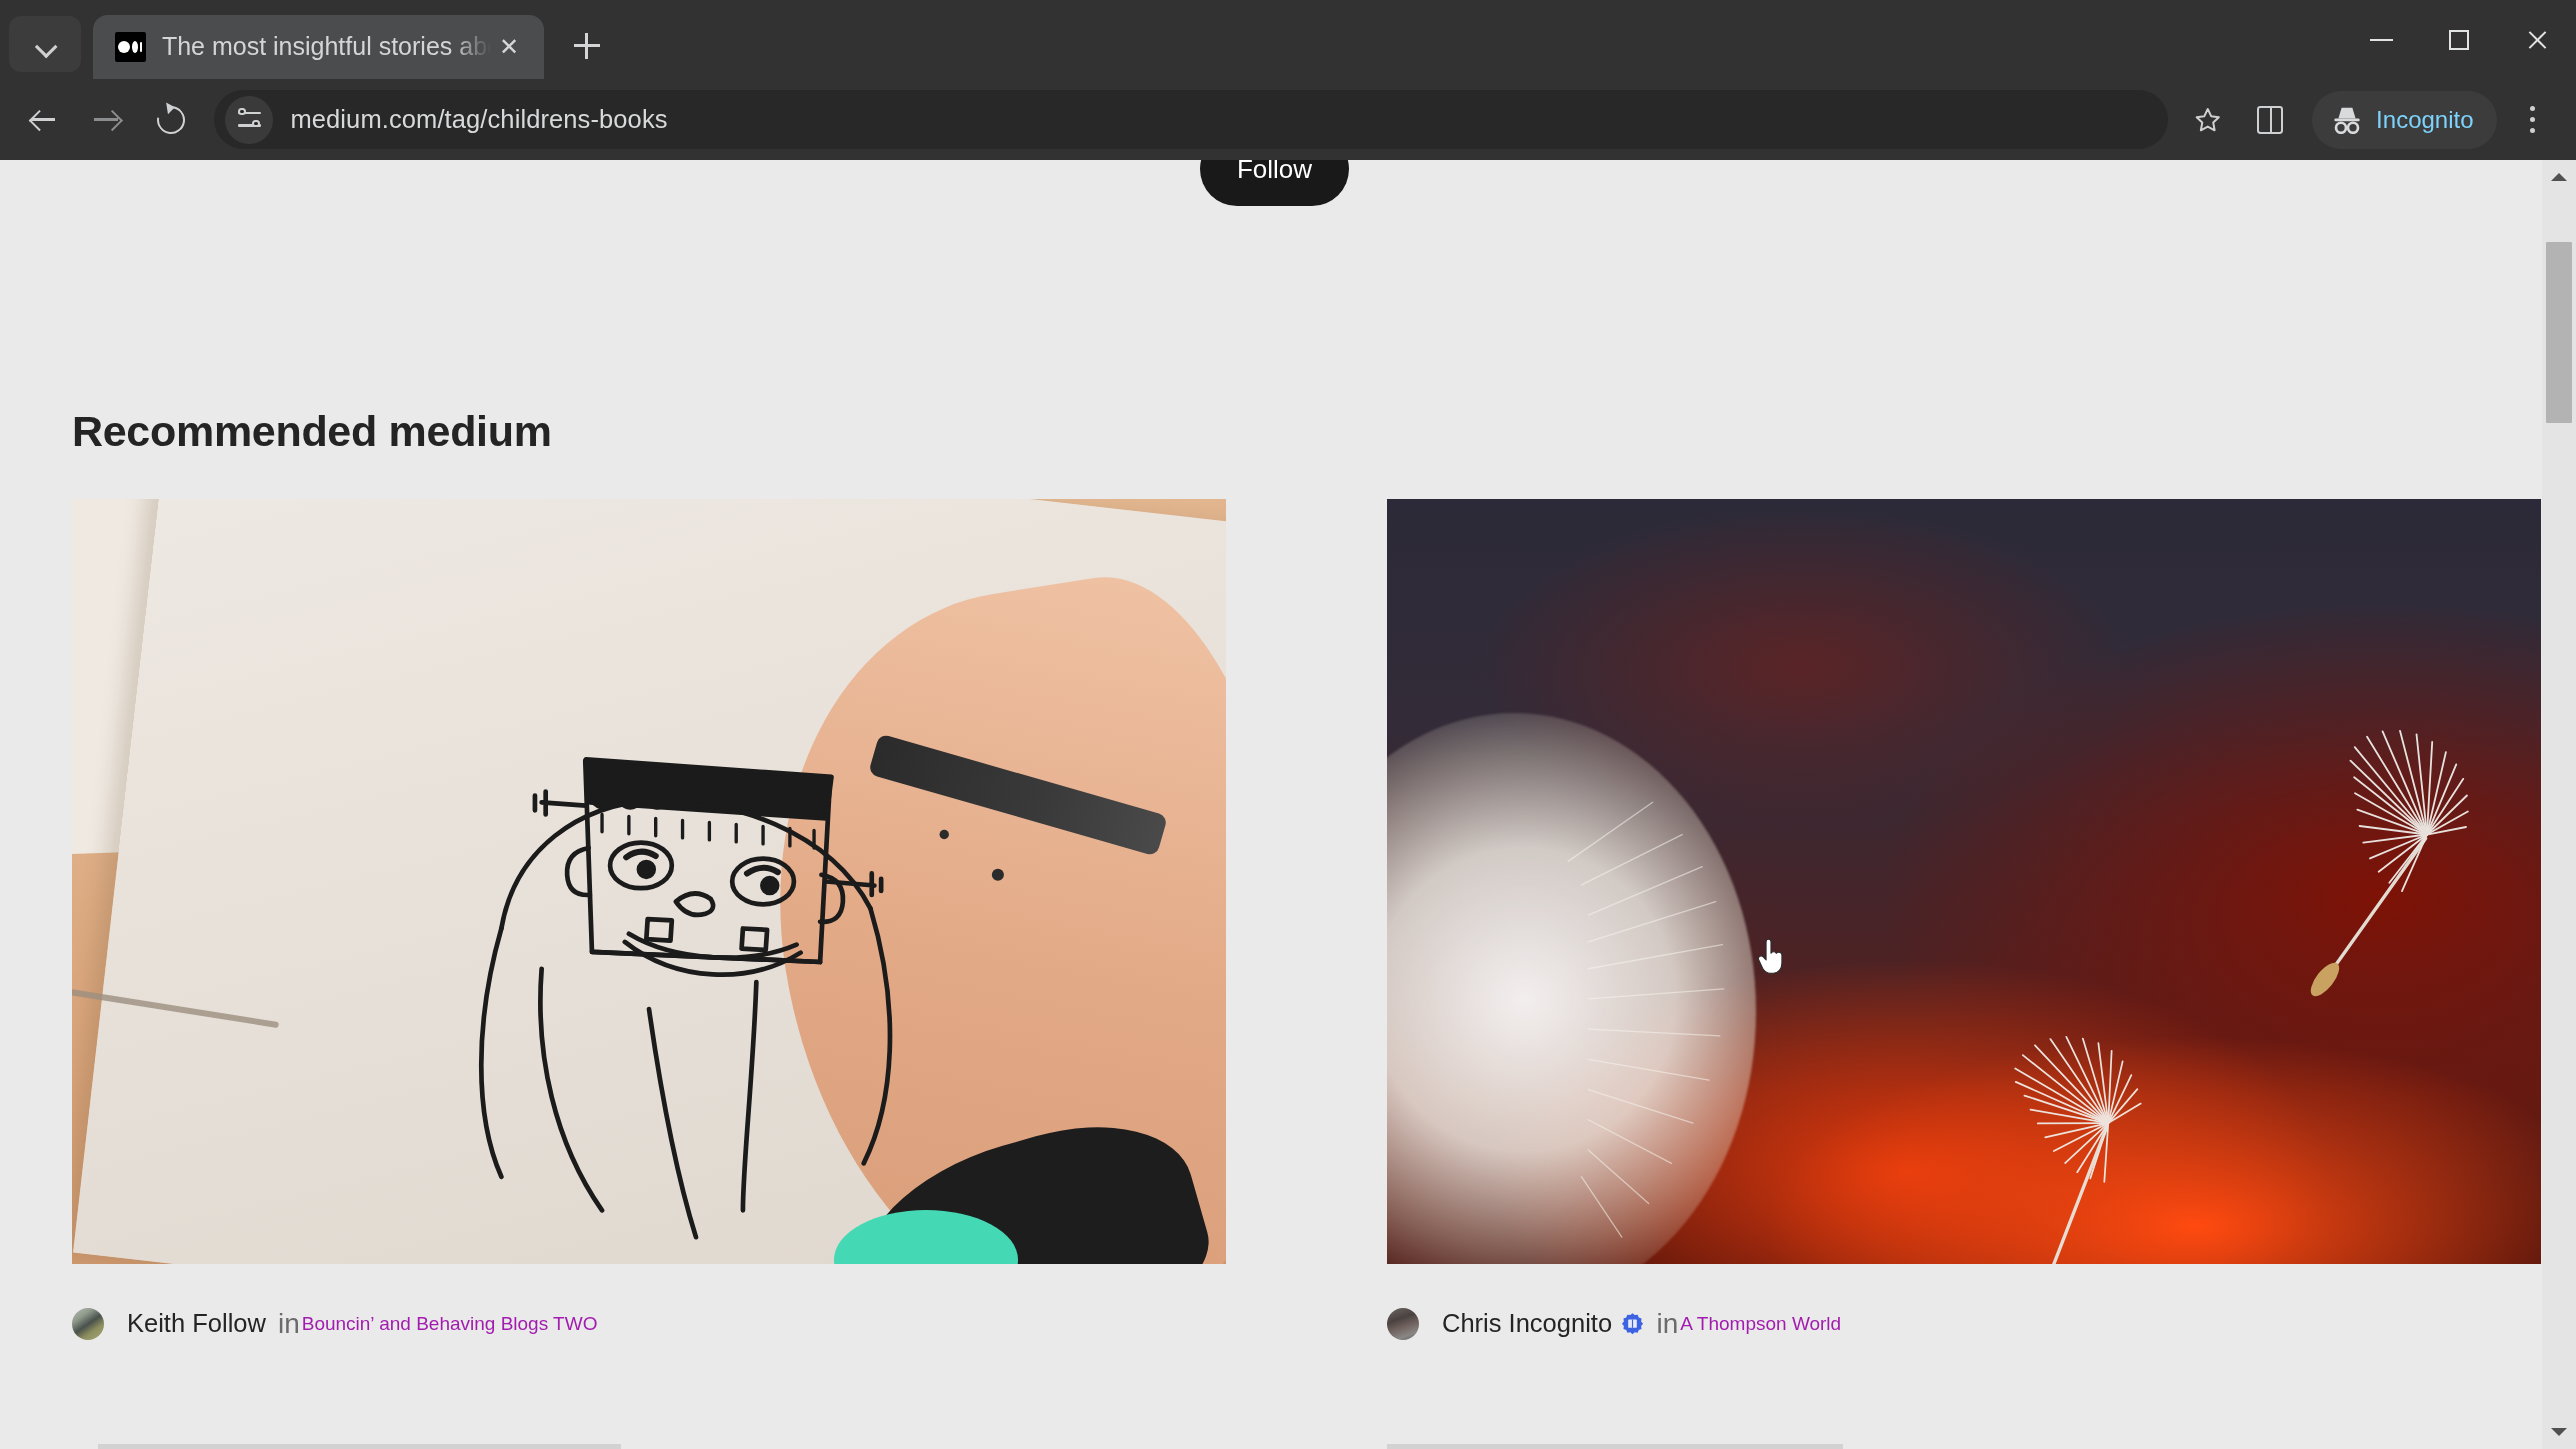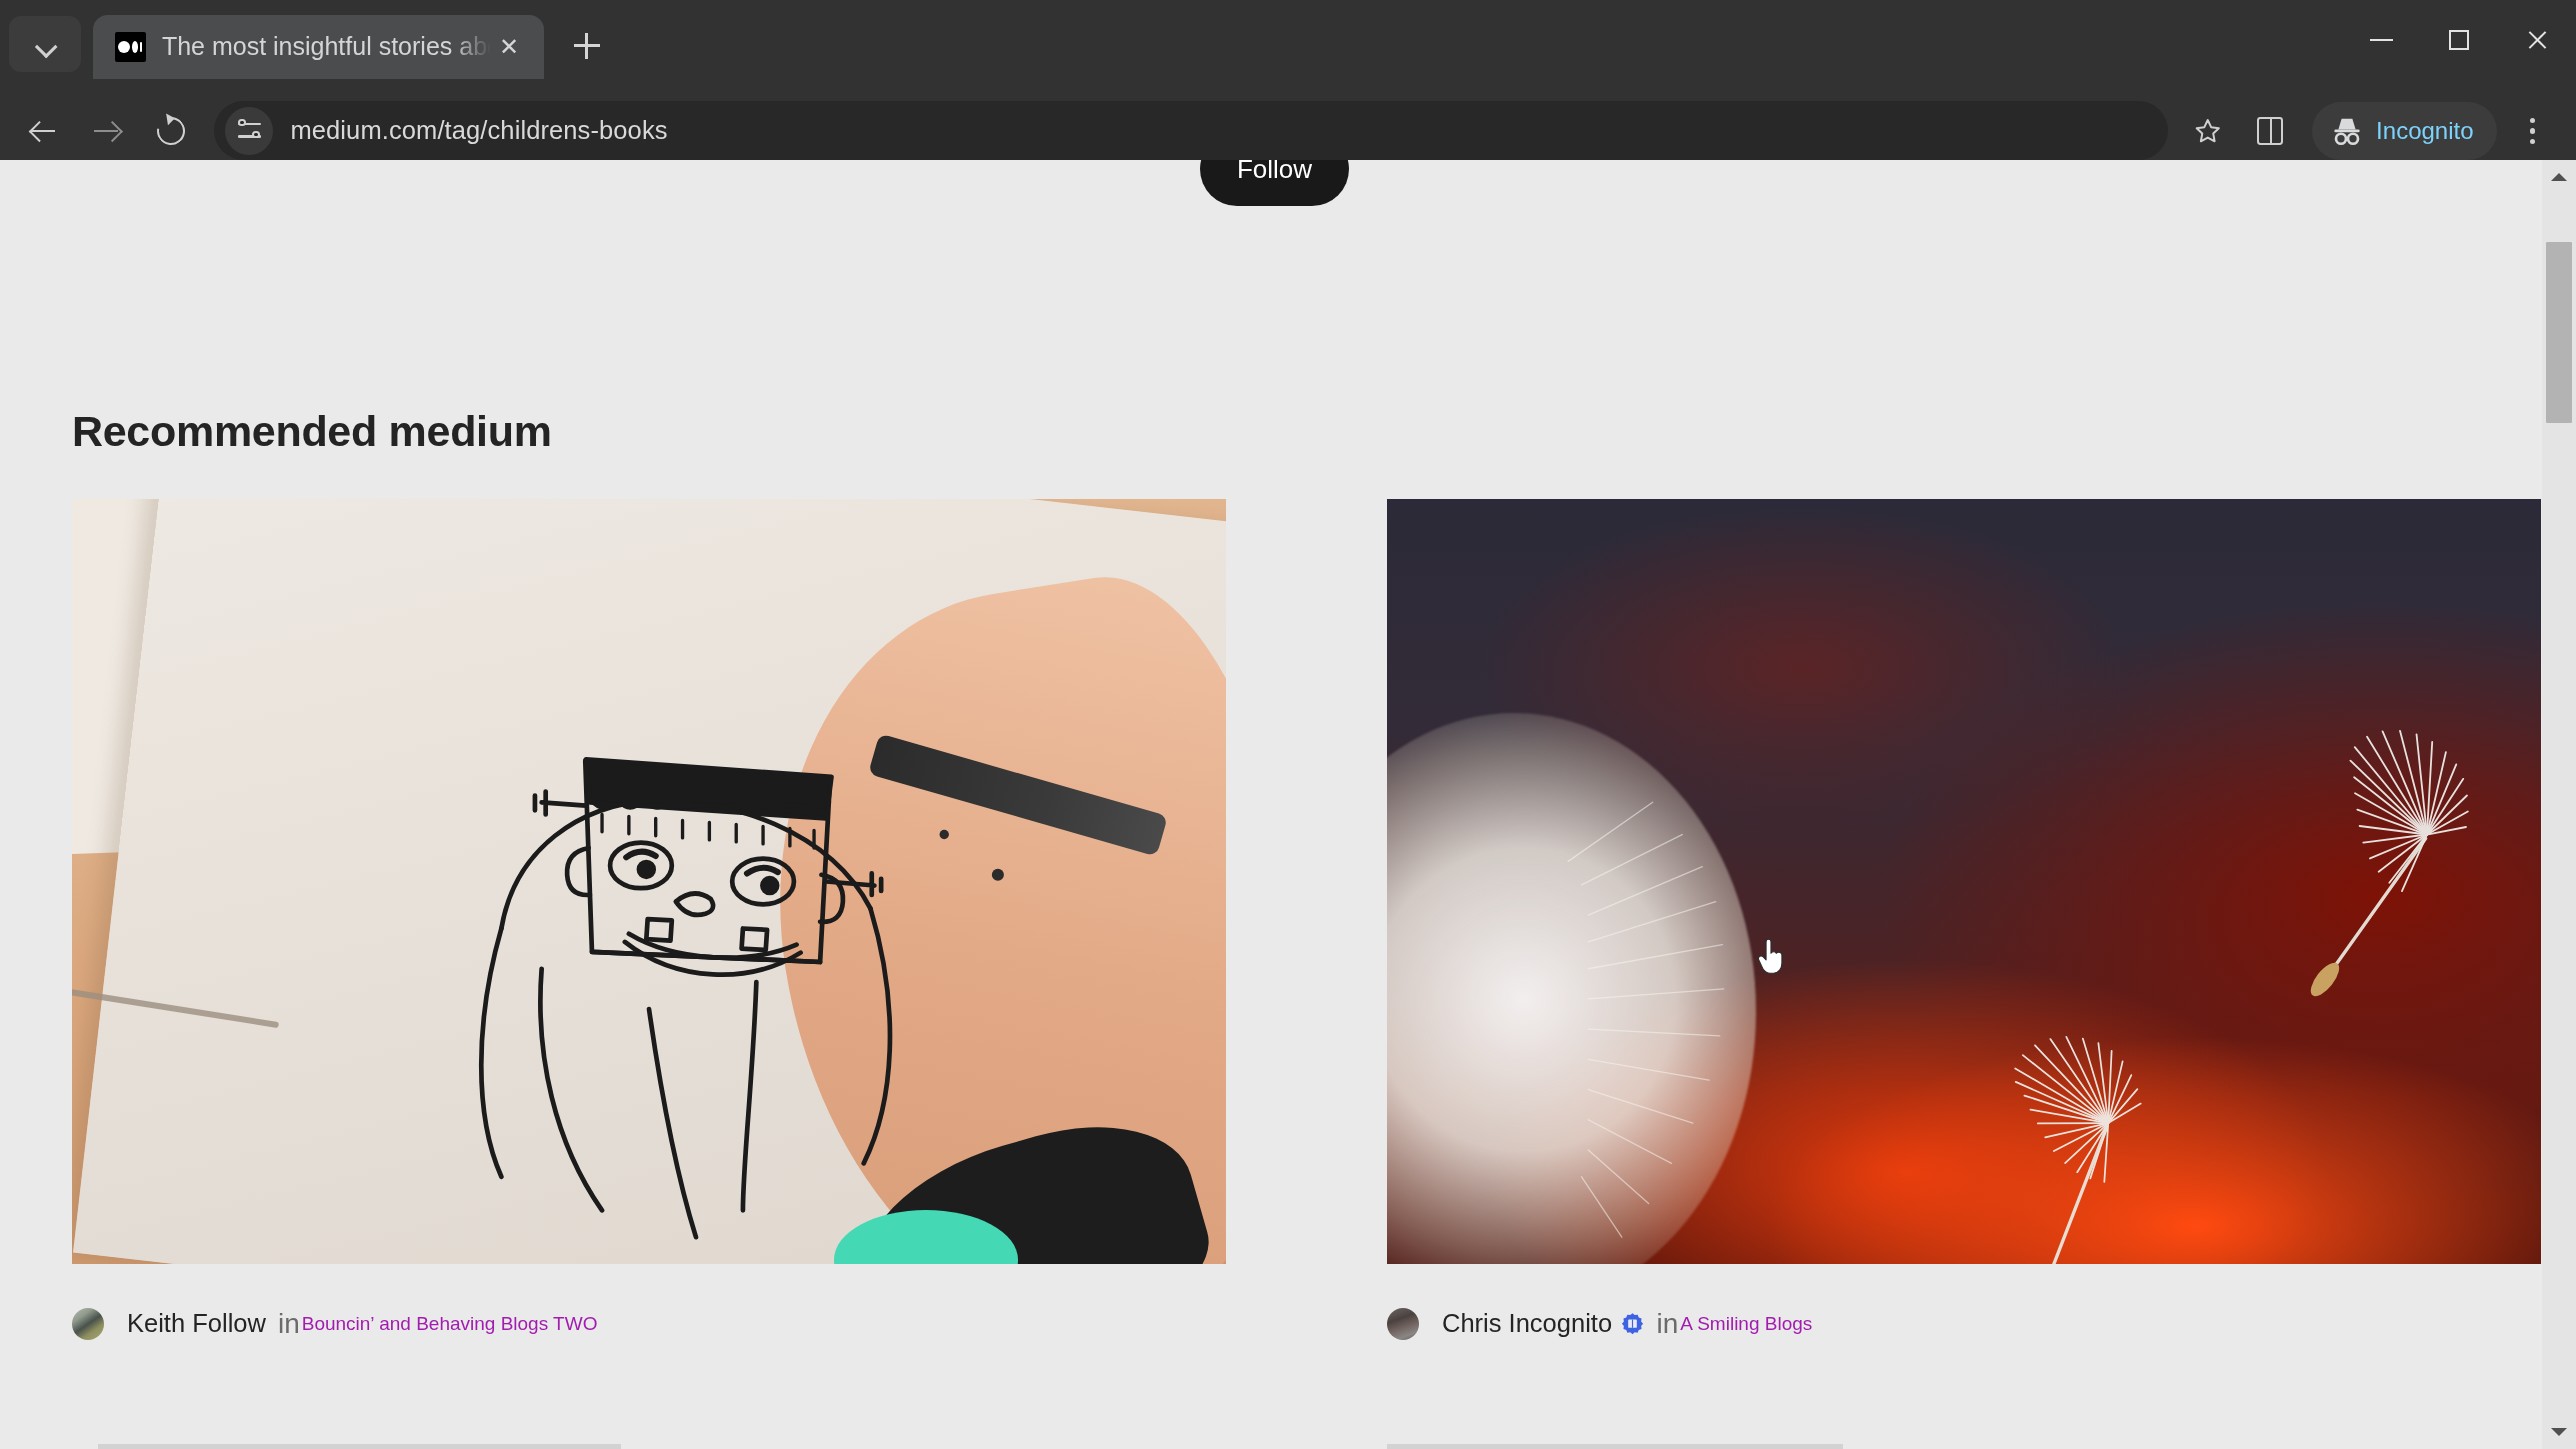--- a/index.html
+++ b/index.html
@@ -106,21 +106,21 @@
   .wc-close::before, .wc-close::after {
     content:""; position:absolute; left:0; top:10px;
     width:23px; height:2px; background:#e2e3e4;
   }
   .wc-close::before { transform:rotate(45deg); }
   .wc-close::after  { transform:rotate(-45deg); }
 
   
   .toolbar {
     height:81px; background:#323232;
-    display:flex; align-items:flex-end; padding:0 14.8px;
+    display:flex; align-items:center; padding:0 14.8px;
     position:relative;
   }
   .nav-btn {
     width:58px; height:58px; margin-right:5.4px;
     display:flex; align-items:center; justify-content:center;
     border-radius:50%; cursor:pointer; flex:0 0 auto;
   }
   .arrow-left, .arrow-right {
     width:25.5px; height:25.5px; position:relative;
   }
@@ -587,21 +587,21 @@
           </div>
           <div class="byline">
             <span class="avatar av2"></span>
             <span class="author">Chris Incognito</span>
             <svg class="verified" viewBox="0 0 32 32">
               <path d="M16 1.6l3.1 2.7 4.1-.6 1.5 3.9 3.9 1.5-.6 4.1 2.7 3.1-2.7 3.1.6 4.1-3.9 1.5-1.5 3.9-4.1-.6-3.1 2.7-3.1-2.7-4.1.6-1.5-3.9-3.9-1.5.6-4.1L1.3 16.3 4 13.2l-.6-4.1 3.9-1.5 1.5-3.9 4.1.6z" fill="#3d63e3"></path>
               <rect x="10" y="10.5" width="12" height="11.5" rx="1.2" fill="#e8eaf5"></rect>
               <rect x="15.2" y="10.5" width="1.6" height="11.5" fill="#3d63e3"></rect>
             </svg>
             <span class="in-word">in</span>
-            <span class="pub">A Smiling Blogs</span>
+            <span class="pub">A Thompson World</span>
           </div>
         </div>
 
       </div>
 
       <div class="nextline">
         <div class="ghost g1"></div>
         <div class="ghost g2"></div>
       </div>
 

